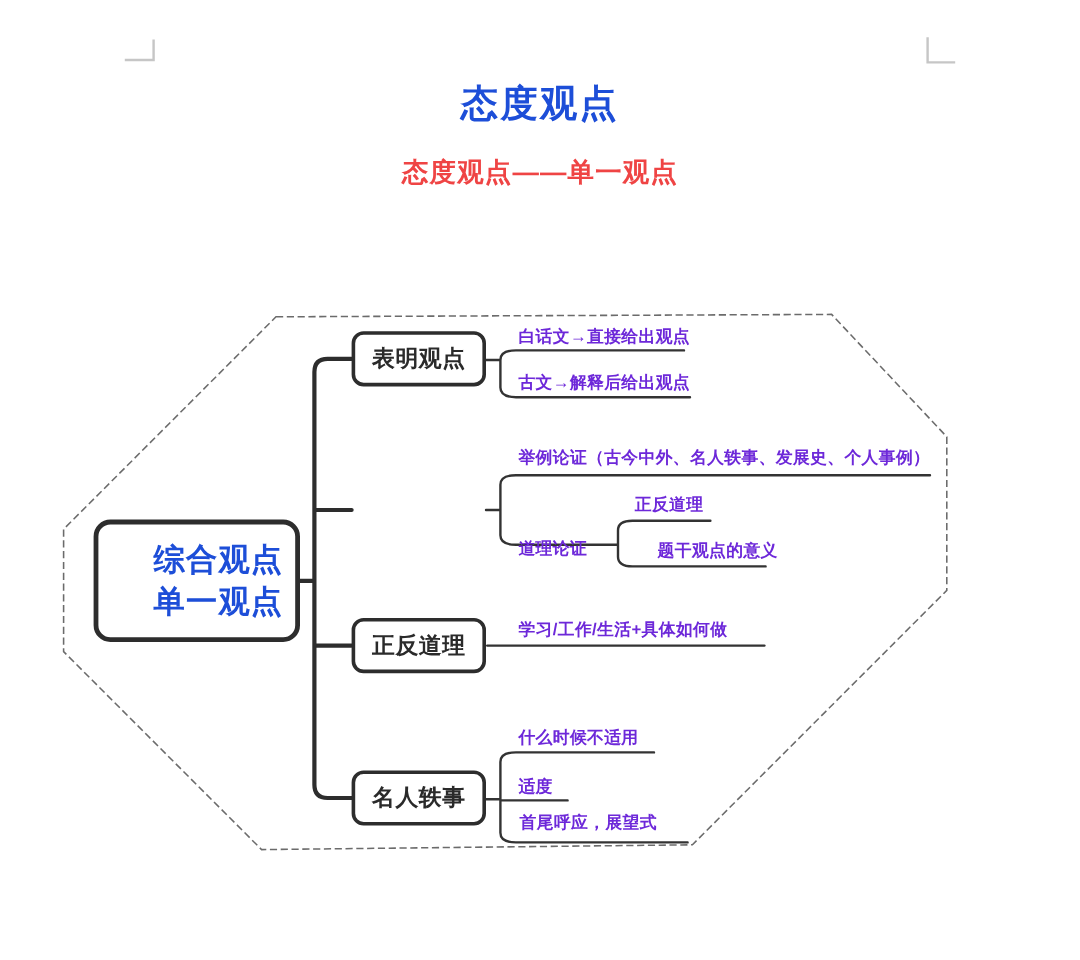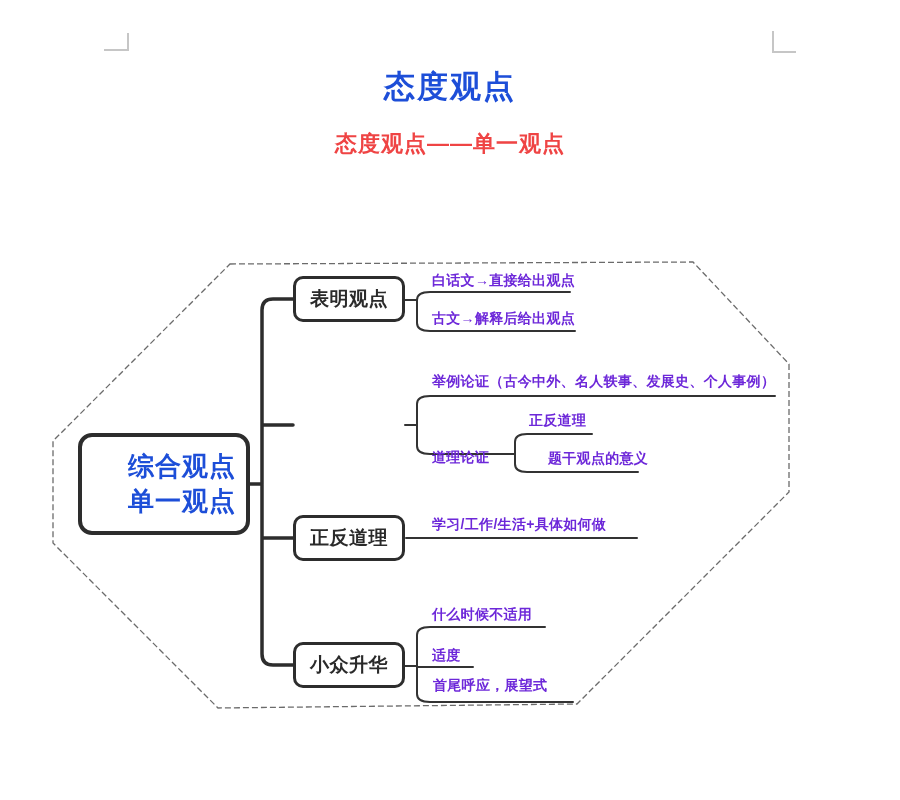--- a/index.html
+++ b/index.html
@@ -61,21 +61,21 @@
   <div class="title">态度观点</div>
   <div class="subtitle">态度观点——单一观点</div>
 
   <div class="root">
     <div>综合观点</div>
     <div>单一观点</div>
   </div>
 
   <div class="branch b1">表明观点</div>
   <div class="branch b3">正反道理</div>
-  <div class="branch b4">小众升华</div>
+  <div class="branch b4">名人轶事</div>
 
   <div class="leaf" style="left:432px;top:271px">白话文→直接给出观点</div>
   <div class="leaf" style="left:432px;top:309px">古文→解释后给出观点</div>
 
   <div class="leaf" style="left:432px;top:372px">举例论证（古今中外、名人轶事、发展史、个人事例）</div>
   <div class="leaf" style="left:432px;top:448px">道理论证</div>
   <div class="leaf" style="left:529px;top:411px">正反道理</div>
   <div class="leaf" style="left:548px;top:449px">题干观点的意义</div>
 
   <div class="leaf" style="left:432px;top:515px">学习/工作/生活+具体如何做</div>

